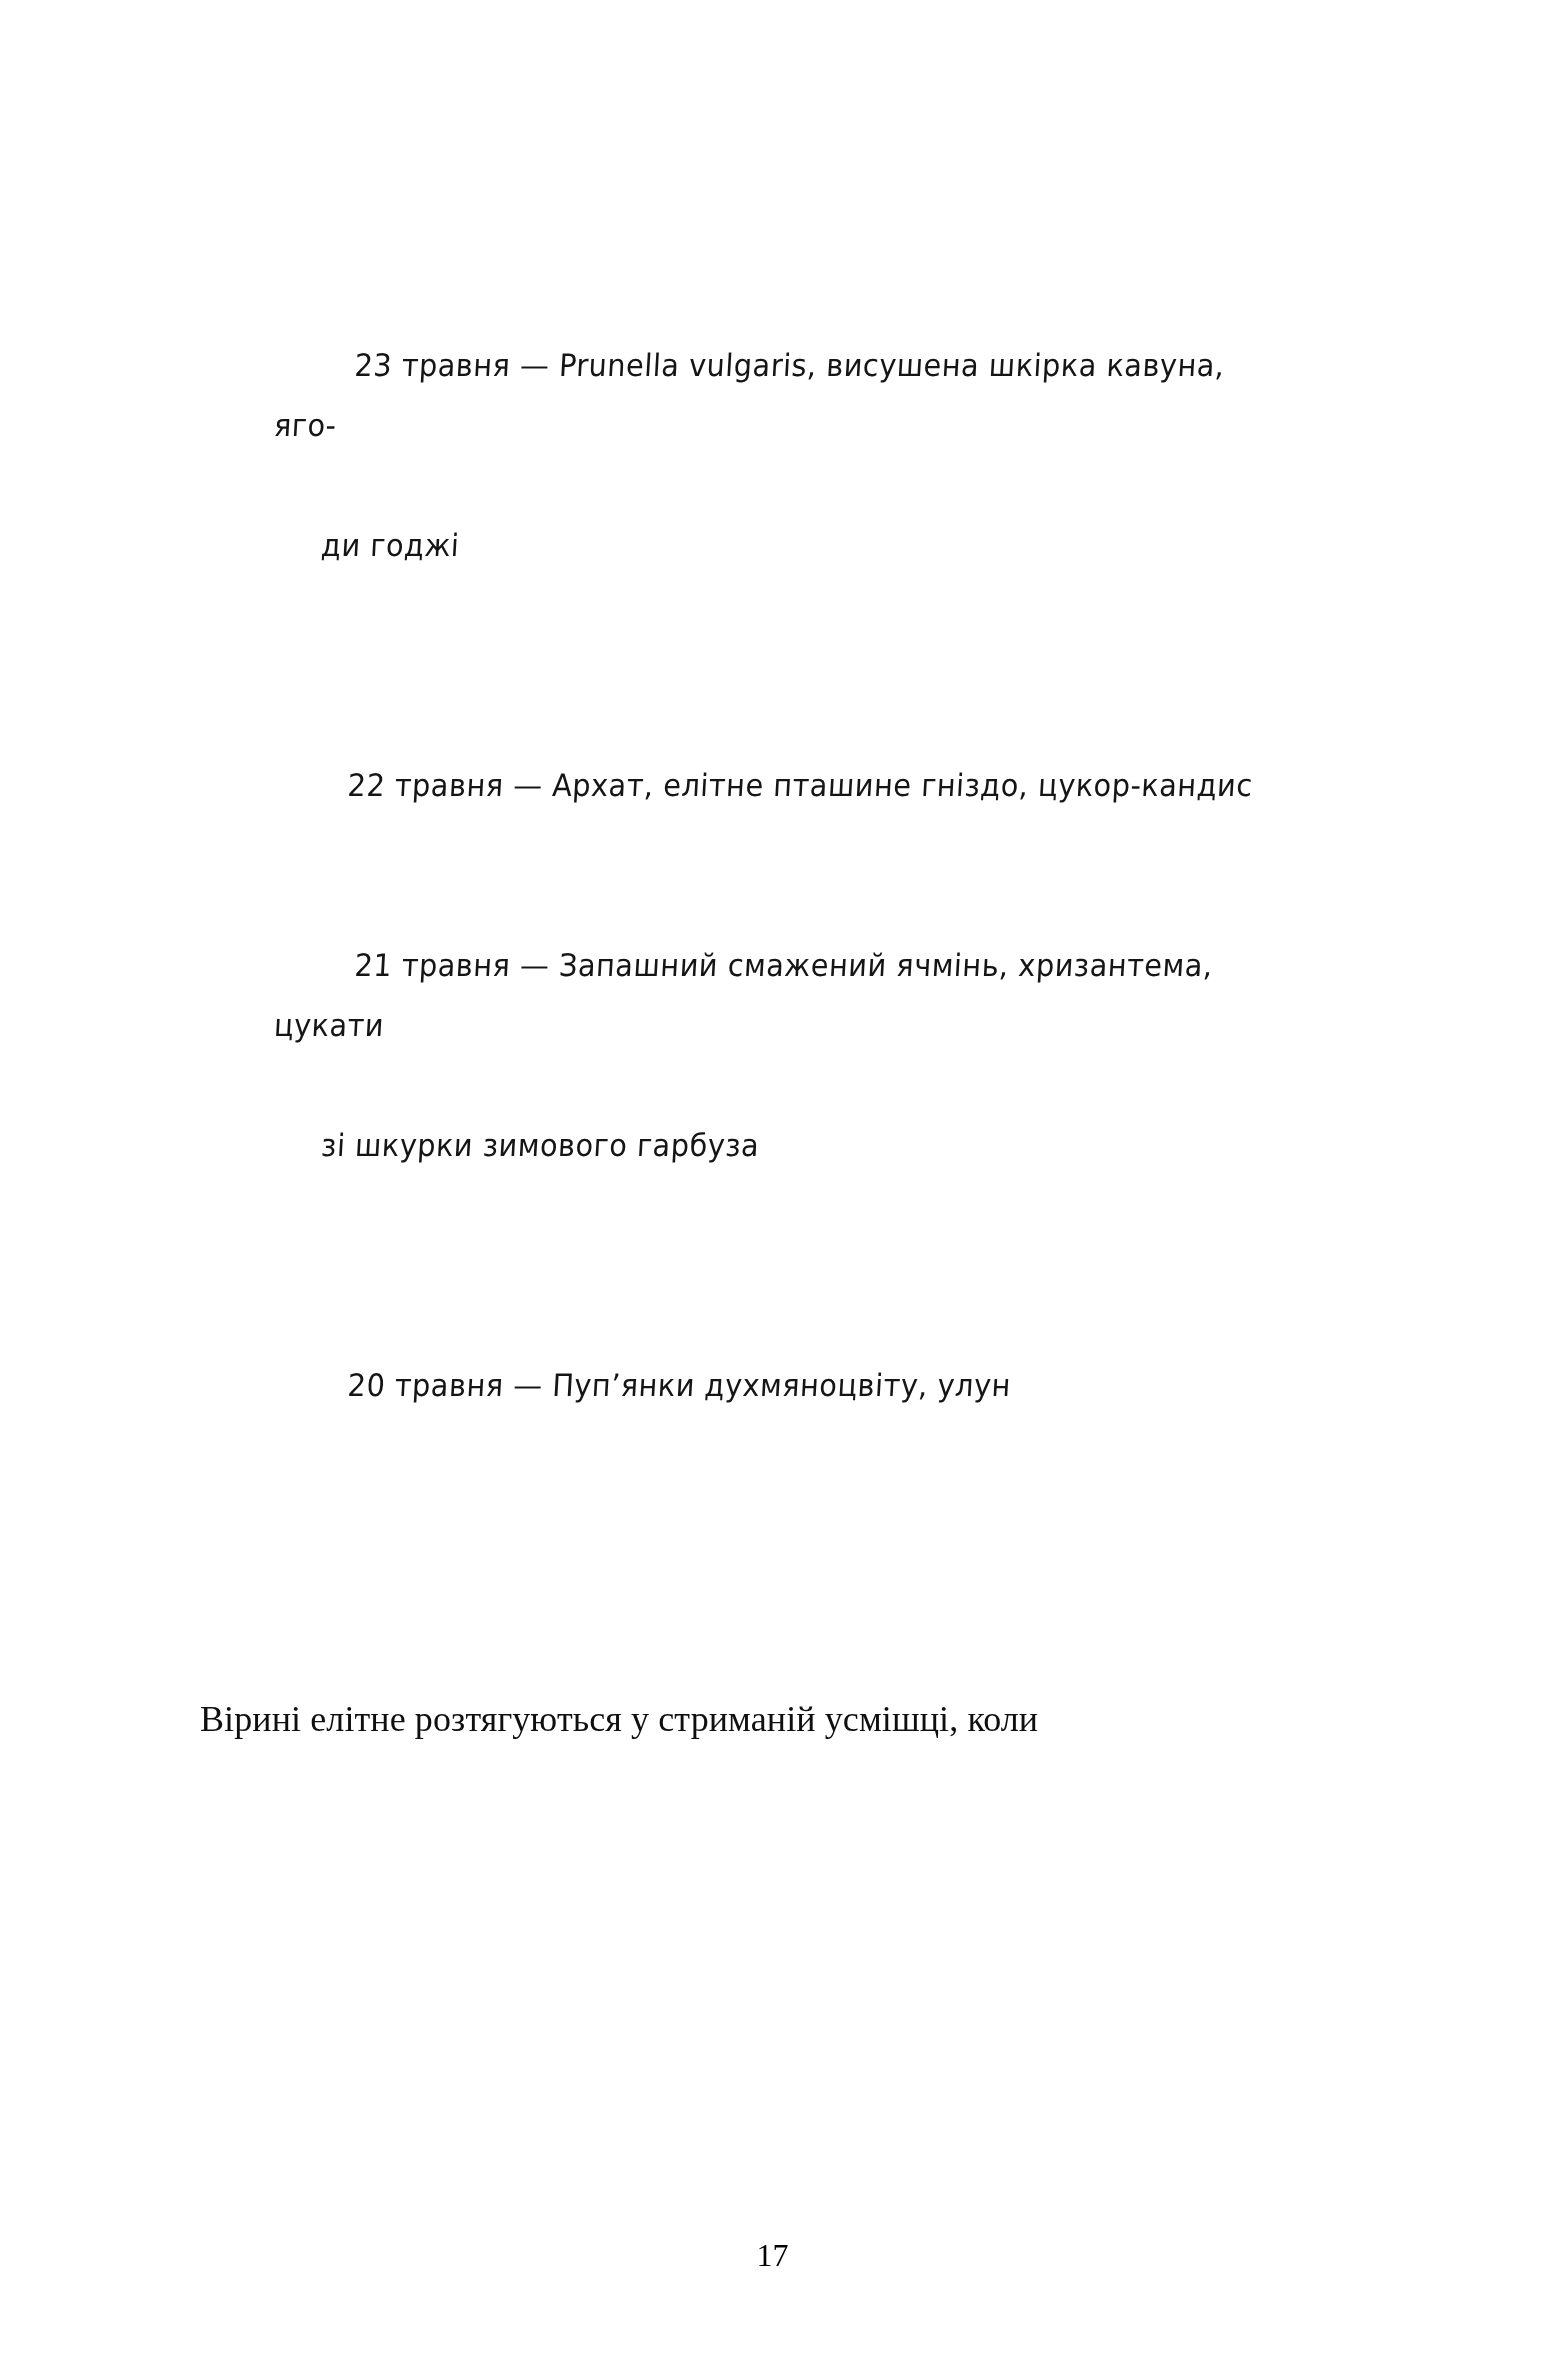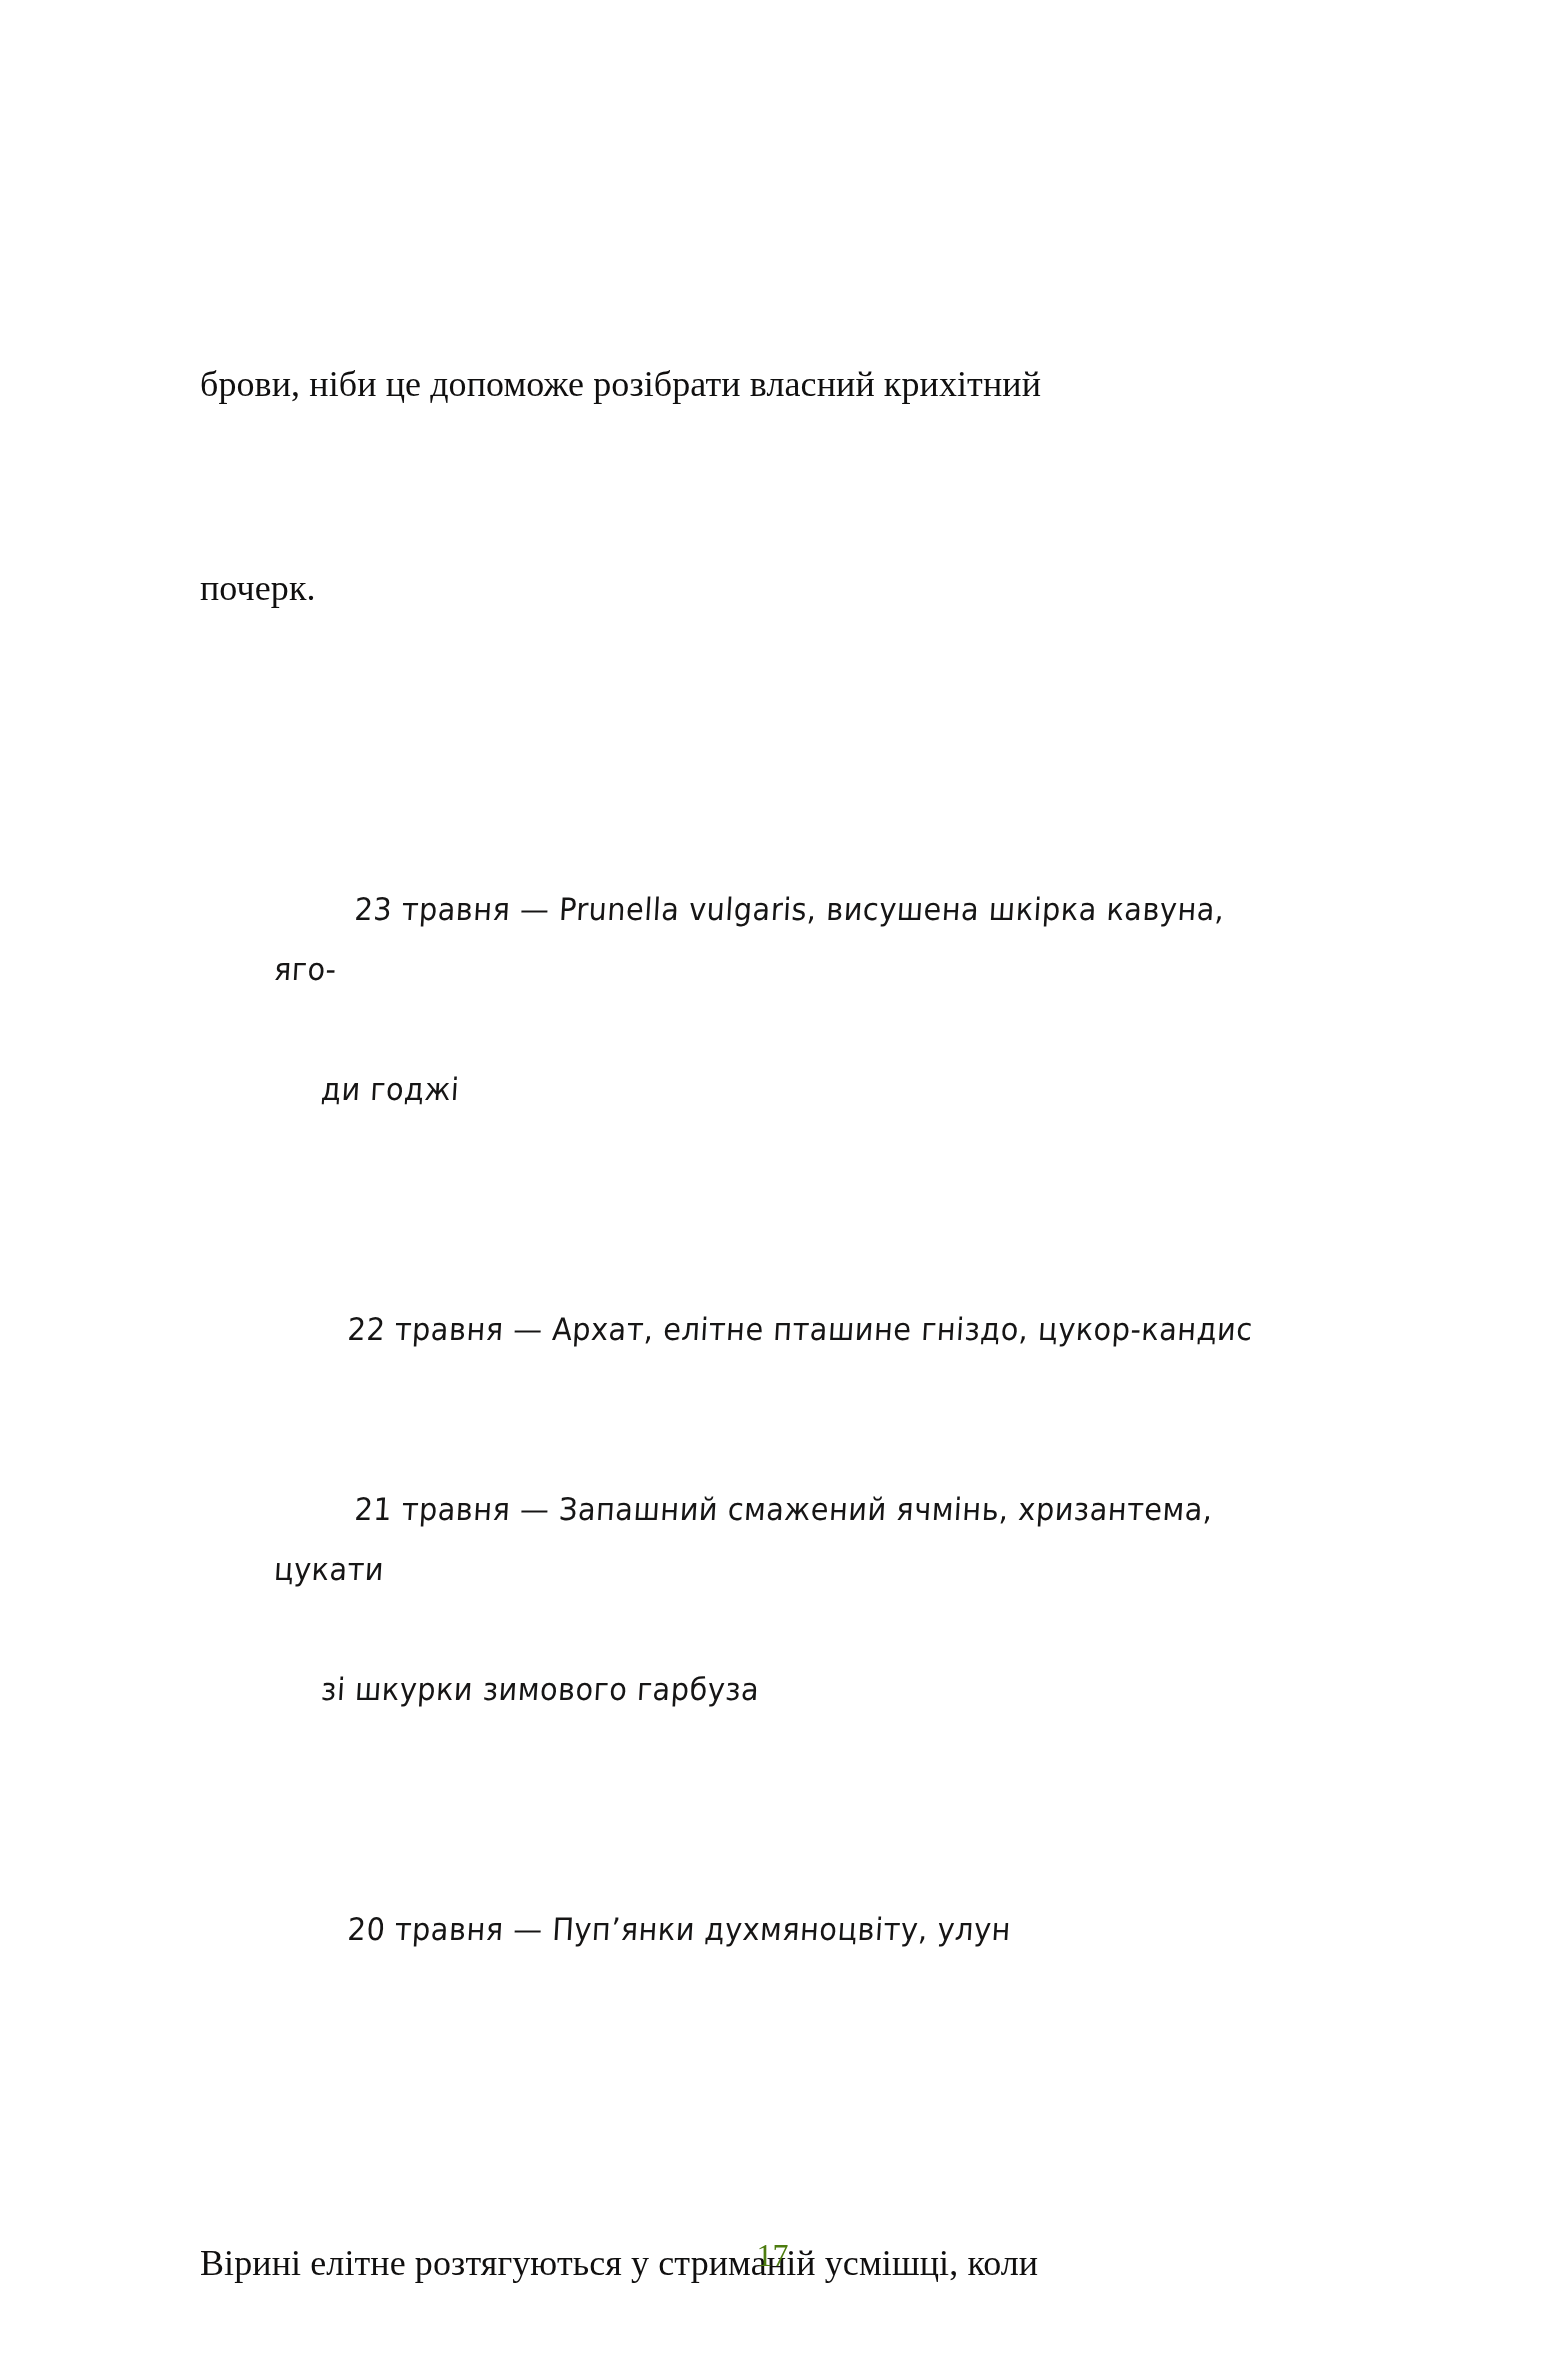--- a/index.html
+++ b/index.html
@@ -68,34 +68,30 @@
 
   
   .folio {
     position: absolute;
     left: 0;
     right: 0;
     top: 2237px;
     text-align: center;
     font-family: "Liberation Serif", "DejaVu Serif", serif;
     font-size: 32px;
-    color: #4d7c0f;
+    color: #000000;
   }
 </style>
 </head>
 <body>
 
 <div class="page">
 
   <div class="content">
 
-    <p class="para">
-      <span class="ln">брови, ніби це допоможе розібрати власний крихітний</span>
-      <span class="ln">почерк.</span>
-    </p>
 
     <ul class="tea-list">
       <li>
         <span>23 травня — Prunella vulgaris, висушена шкірка кавуна, яго-</span>
         <span class="cont">ди годжі</span>
       </li>
       <li>
         <span>22 травня — Архат, елітне пташине гніздо, цукор-кандис</span>
       </li>
       <li>

